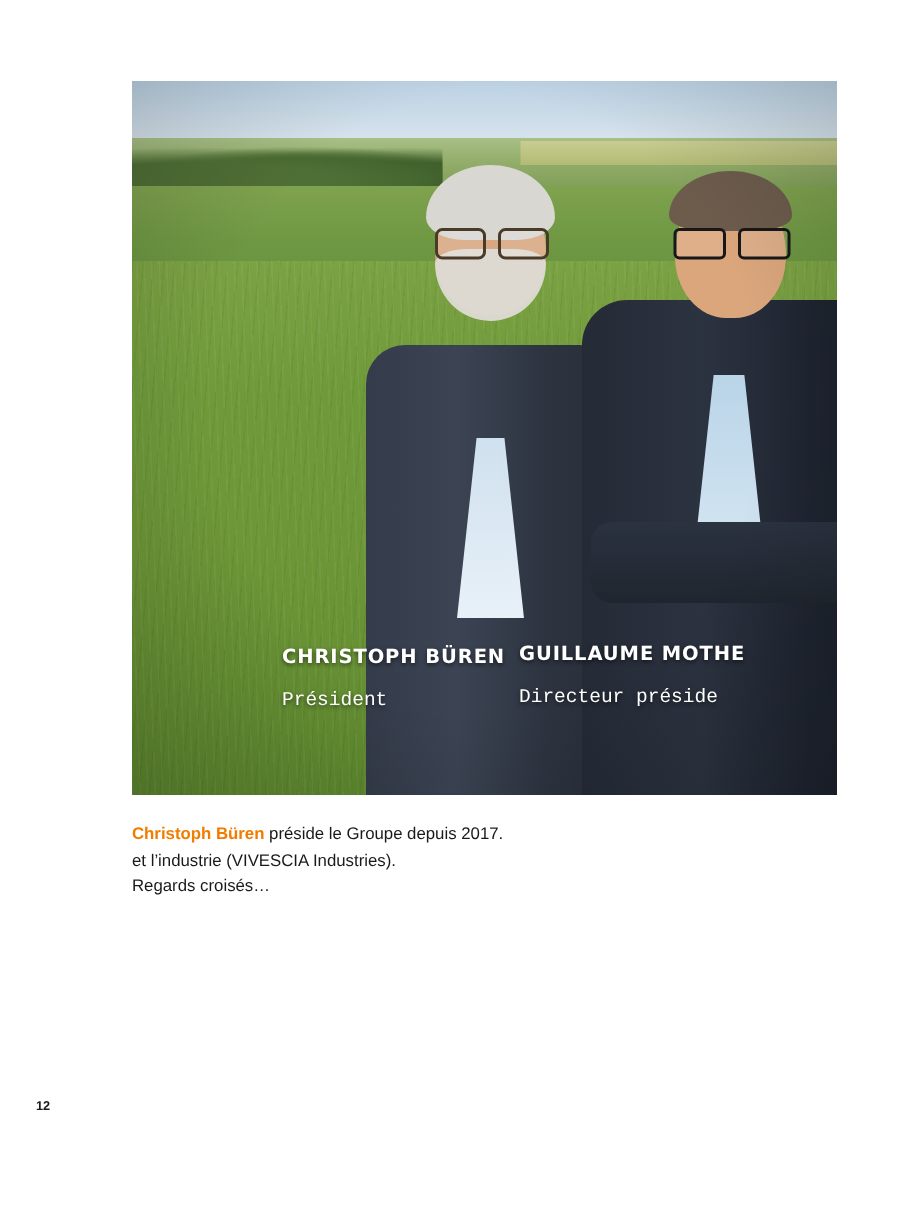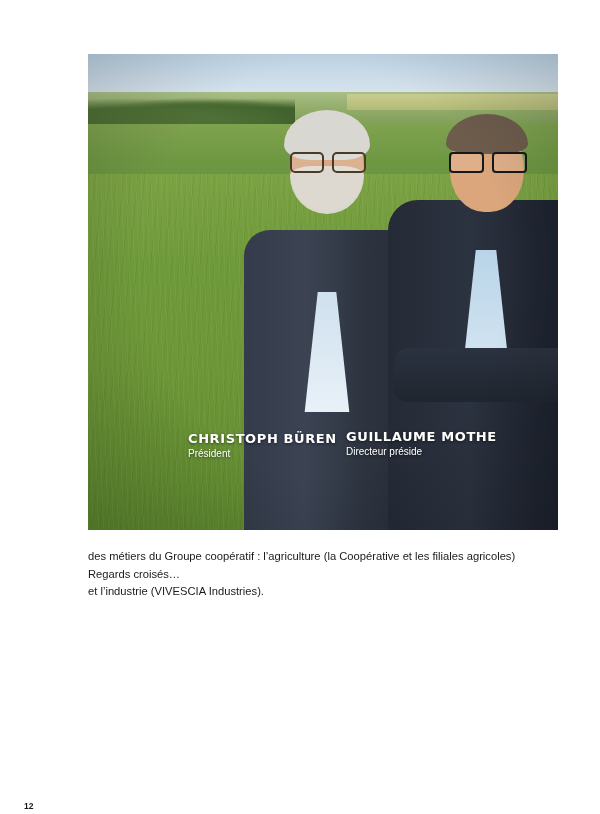--- a/index.html
+++ b/index.html
@@ -229,24 +229,24 @@
   }
   .callout .c-name {
     font-family: "DejaVu Sans", sans-serif;
     font-weight: bold;
     font-size: 13px;
     letter-spacing: .6px;
     text-transform: uppercase;
     display: block;
   }
   .callout .c-role {
-    font-family: Liberation Sans, sans-serif;
-    font-size: 10px;
+    font-family: Liberation Mono, monospace;
+    font-size: 13px;
     display: block;
-    margin-top: 3px;
+    margin-top: 14px;
   }
   .callout-1 { left: 100px; top: 378px; }
   .callout-2 { left: 258px; top: 376px; }
 
   
   .copy {
     position: absolute;
     left: 88px;
     top: 548px;
     width: 452px;
@@ -258,21 +258,21 @@
   .copy p { margin: 0; }
   .hl {
     color: #f07d00;
     font-weight: bold;
   }
 
   
   .folio {
     position: absolute;
     left: 24px;
-    top: 801px;
+    top: 732px;
     font-family: "Liberation Sans", sans-serif;
     font-size: 8.5px;
     font-weight: bold;
     color: #1a1a1a;
   }
 </style>
 </head>
 <body>
 
 <div class="page">
@@ -314,20 +314,22 @@
       </div>
 
       <div class="callout callout-2">
         <span class="c-name">GUILLAUME MOTHE</span>
         <span class="c-role">Directeur préside</span>
       </div>
     </div>
   </div>
 
   <div class="copy">
-    <p>des métiers du Groupe coopératif : l’agriculture (la Coopérative et les filiales agricoles)</p>
+    <p>
+      <span class="hl">Christoph Büren</span><span> préside le Groupe depuis 2017.</span>
+    </p>
+    <p>et l’industrie (VIVESCIA Industries).</p>
     <p>Regards croisés…</p>
-    <p>et l’industrie (VIVESCIA Industries).</p>
   </div>
 
   <div class="folio">12</div>
 
 </div>
 
 </body></html>

